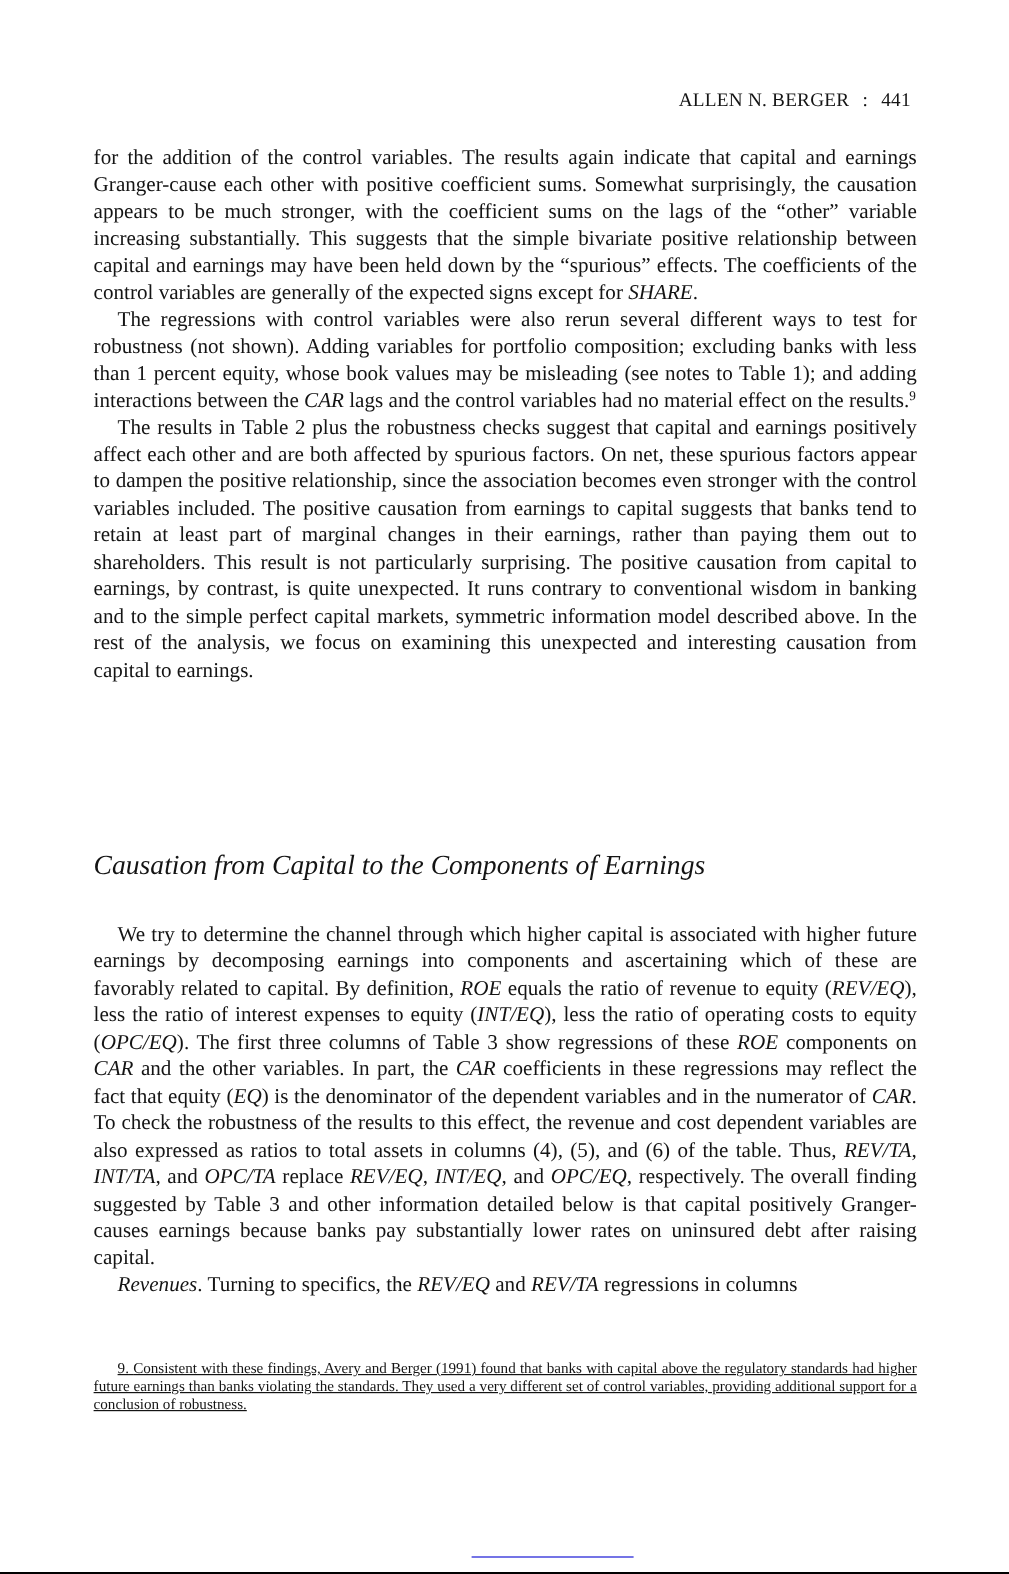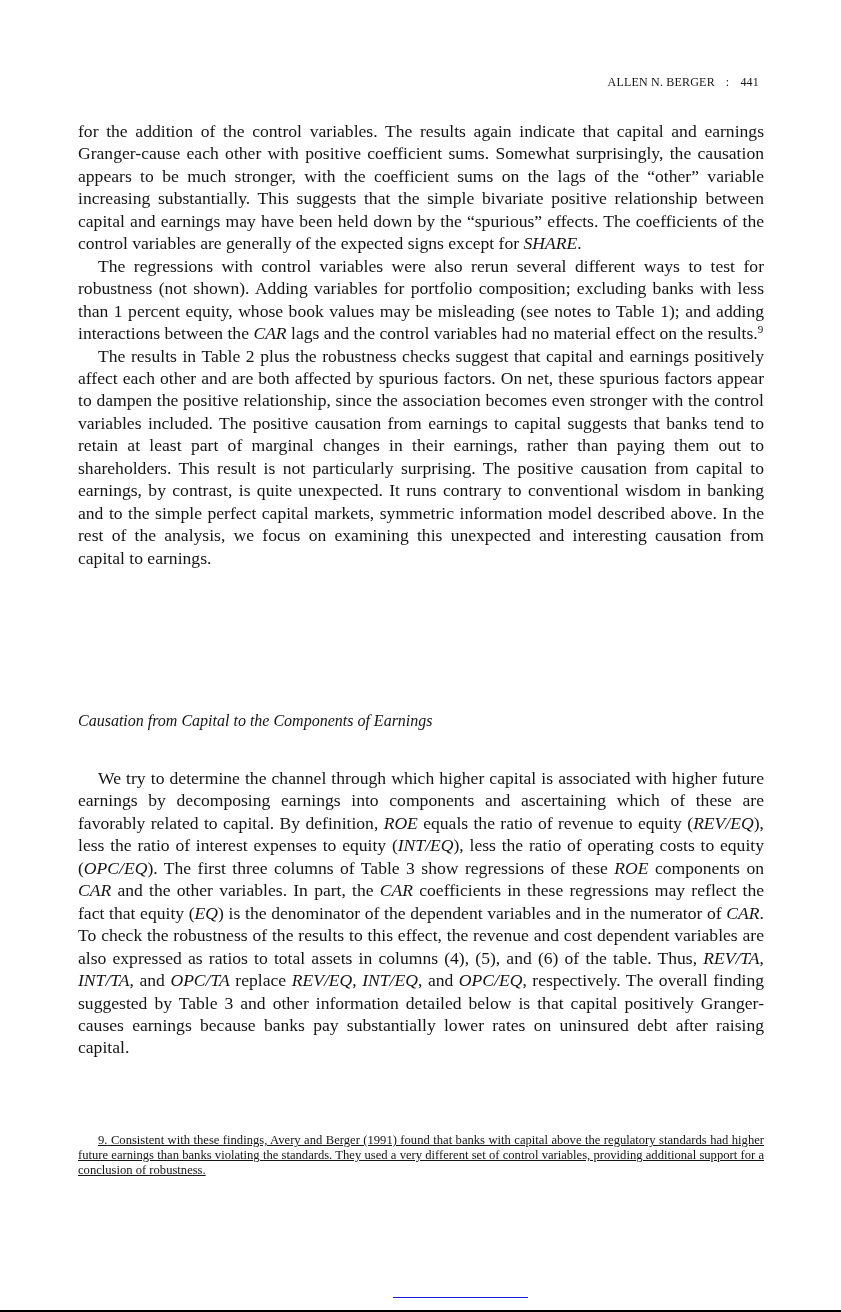--- a/index.html
+++ b/index.html
@@ -3,32 +3,32 @@
   <meta charset="utf-8">
   <style>
     html, body { margin: 0; padding: 0; background: #ffffff; }
     body {
       width: 841px; height: 1312px; position: relative; overflow: hidden;
       font-family: "Liberation Serif", "DejaVu Serif", serif;
       color: #141414;
     }
     .running-head {
       position: absolute; top: 75px; right: 82px;
-      font-size: 12px; letter-spacing: 0.2px; white-space: pre;
+      font-size: 16px; letter-spacing: 0.2px; white-space: pre;
     }
     .running-head .sep { margin: 0 11px; }
     .text-block {
       position: absolute; left: 78px; top: 120px; width: 686px;
       font-size: 17.6px; line-height: 22.45px; text-align: justify;
     }
     .text-block p { margin: 0; text-indent: 0; }
     .text-block p.indent { text-indent: 20px; }
     .section-heading {
       position: absolute; left: 78px; top: 710px; width: 686px;
-      font-size: 16px; line-height: 22.45px; font-style: italic;
+      font-size: 23px; line-height: 22.45px; font-style: italic;
     }
     .text-block-2 {
       position: absolute; left: 78px; top: 767px; width: 686px;
       font-size: 17.6px; line-height: 22.45px; text-align: justify;
     }
     .text-block-2 p { margin: 0; }
     .text-block-2 p.indent { text-indent: 20px; }
     i { }
     sup { font-size: 11px; vertical-align: 6px; line-height: 0; }
     .footnote {
@@ -54,18 +54,19 @@
 <div class="text-block">
     <p><span>for the addition of the control variables. The results again indicate that capital and earnings Granger-cause each other with positive coefficient sums. Somewhat surprisingly, the causation appears to be much stronger, with the coefficient sums on the lags of the “other” variable increasing substantially. This suggests that the simple bivariate positive relationship between capital and earnings may have been held down by the “spurious” effects. The coefficients of the control variables are generally of the expected signs except for </span><i>SHARE</i><span>.</span></p>
     <p class="indent"><span>The regressions with control variables were also rerun several different ways to test for robustness (not shown). Adding variables for portfolio composition; excluding banks with less than 1 percent equity, whose book values may be misleading (see notes to Table 1); and adding interactions between the </span><i>CAR</i><span> lags and the control variables had no material effect on the results.</span><sup>9</sup></p>
     <p class="indent"><span>The results in Table 2 plus the robustness checks suggest that capital and earnings positively affect each other and are both affected by spurious factors. On net, these spurious factors appear to dampen the positive relationship, since the association becomes even stronger with the control variables included. The positive causation from earnings to capital suggests that banks tend to retain at least part of marginal changes in their earnings, rather than paying them out to shareholders. This result is not particularly surprising. The positive causation from capital to earnings, by contrast, is quite unexpected. It runs contrary to conventional wisdom in banking and to the simple perfect capital markets, symmetric information model described above. In the rest of the analysis, we focus on examining this unexpected and interesting causation from capital to earnings.</span></p>
   </div>
 
 <div class="section-heading">Causation from Capital to the Components of Earnings</div>
 
 <div class="text-block-2">
     <p class="indent"><span>We try to determine the channel through which higher capital is associated with higher future earnings by decomposing earnings into components and ascertaining which of these are favorably related to capital. By definition, </span><i>ROE</i><span> equals the ratio of revenue to equity (</span><i>REV/EQ</i><span>), less the ratio of interest expenses to equity (</span><i>INT/EQ</i><span>), less the ratio of operating costs to equity (</span><i>OPC/EQ</i><span>). The first three columns of Table 3 show regressions of these </span><i>ROE</i><span> components on </span><i>CAR</i><span> and the other variables. In part, the </span><i>CAR</i><span> coefficients in these regressions may reflect the fact that equity (</span><i>EQ</i><span>) is the denominator of the dependent variables and in the numerator of </span><i>CAR</i><span>. To check the robustness of the results to this effect, the revenue and cost dependent variables are also expressed as ratios to total assets in columns (4), (5), and (6) of the table. Thus, </span><i>REV/TA</i><span>, </span><i>INT/TA</i><span>, and </span><i>OPC/TA</i><span> replace </span><i>REV/EQ</i><span>, </span><i>INT/EQ</i><span>, and </span><i>OPC/EQ</i><span>, respectively. The overall finding suggested by Table 3 and other information detailed below is that capital positively Granger-causes earnings because banks pay substantially lower rates on uninsured debt after raising capital.</span></p>
+    <p class="indent"><i>Revenues</i><span>. Turning to specifics, the </span><i>REV/EQ</i><span> and </span><i>REV/TA</i><span> regressions in columns</span></p>
   </div>
 
 <div class="footnote"><span>9.</span> <span>Consistent with these findings, Avery and Berger (1991) found that banks with capital above the regulatory standards had higher future earnings than banks violating the standards. They used a very different set of control variables, providing additional support for a conclusion of robustness.</span></div>
 
 <div class="blue-rule"></div>
 <div class="bottom-rule"></div>
 
 </body></html>

